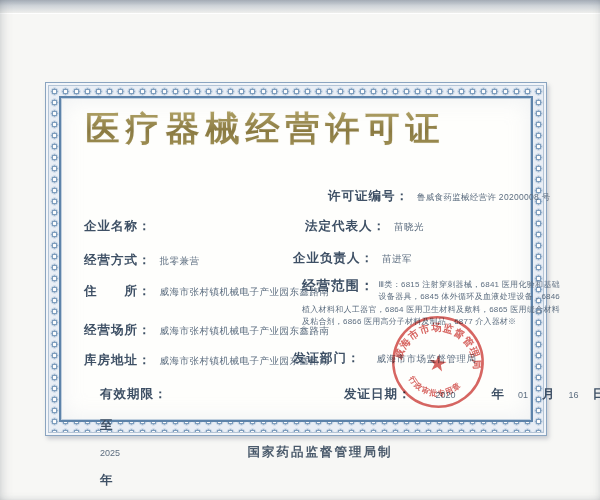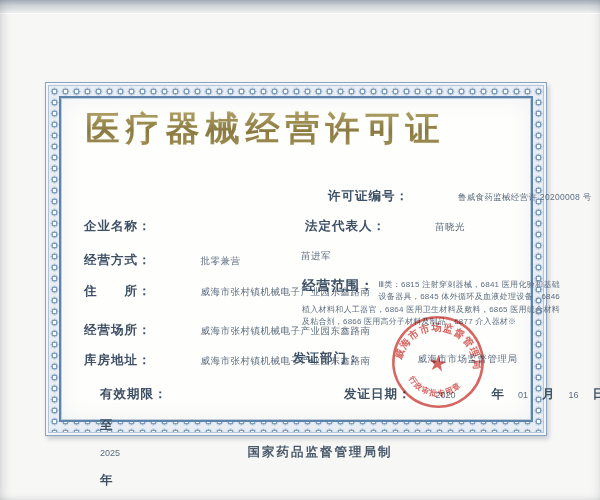--- a/index.html
+++ b/index.html
@@ -40,21 +40,21 @@
   }
   
   .title{
     position:absolute;left:45px;top:106px;width:441px;text-align:center;
     font-size:34px;font-weight:bold;letter-spacing:6px;
     background:linear-gradient(180deg,#c9bc7e 0%,#8d7d45 55%,#b0a164 100%);
     -webkit-background-clip:text;background-clip:text;color:transparent;
     text-shadow:0 0 1px rgba(130,115,60,.25);
     z-index:2;
   }
-  .row{position:absolute;display:flex;align-items:baseline;white-space:nowrap;z-index:2;gap:41px;}
+  .row{position:absolute;display:flex;align-items:baseline;white-space:nowrap;z-index:2;}
   .lbl{font-weight:bold;font-size:12.5px;color:#3e5065;letter-spacing:1px;}
   .lbl-big{font-weight:bold;font-size:13.5px;color:#3e5065;letter-spacing:1px;}
   .val{font-size:9.5px;color:#5d6e80;margin-left:8px;letter-spacing:.5px;}
   .val-sm{font-size:8.5px;color:#5d6e80;margin-left:8px;letter-spacing:.3px;}
   .num{font-size:9px;color:#5d6e80;}
   .unit{font-weight:bold;font-size:12.5px;color:#3e5065;}
   .scope{
     position:absolute;left:292px;top:279px;width:258px;z-index:2;
     font-size:8px;line-height:1.55;color:#5d6e80;white-space:normal;
     text-align:justify;letter-spacing:.2px;margin-left:10px;
@@ -97,20 +97,21 @@
   <div class="row" style="left:293px;top:218px;margin-left:12px;">
     <span class="lbl">法定代表人：</span>
     <span class="val">苗晓光</span>
   </div>
 
   <div class="row" style="left:84px;top:252px;">
     <span class="lbl">经营方式：</span>
     <span class="val">批零兼营</span>
   </div>
   <div class="row" style="left:293px;top:250px;">
+    <span class="lbl">企业负责人：</span>
     <span class="val">苗进军</span>
   </div>
 
   <div class="row" style="left:84px;top:283px;">
     <span class="lbl">住　　所：</span>
     <span class="val">威海市张村镇机械电子产业园东鑫路南</span>
   </div>
 
   <div class="scope">
     <span class="lbl-big">经营范围：</span>

